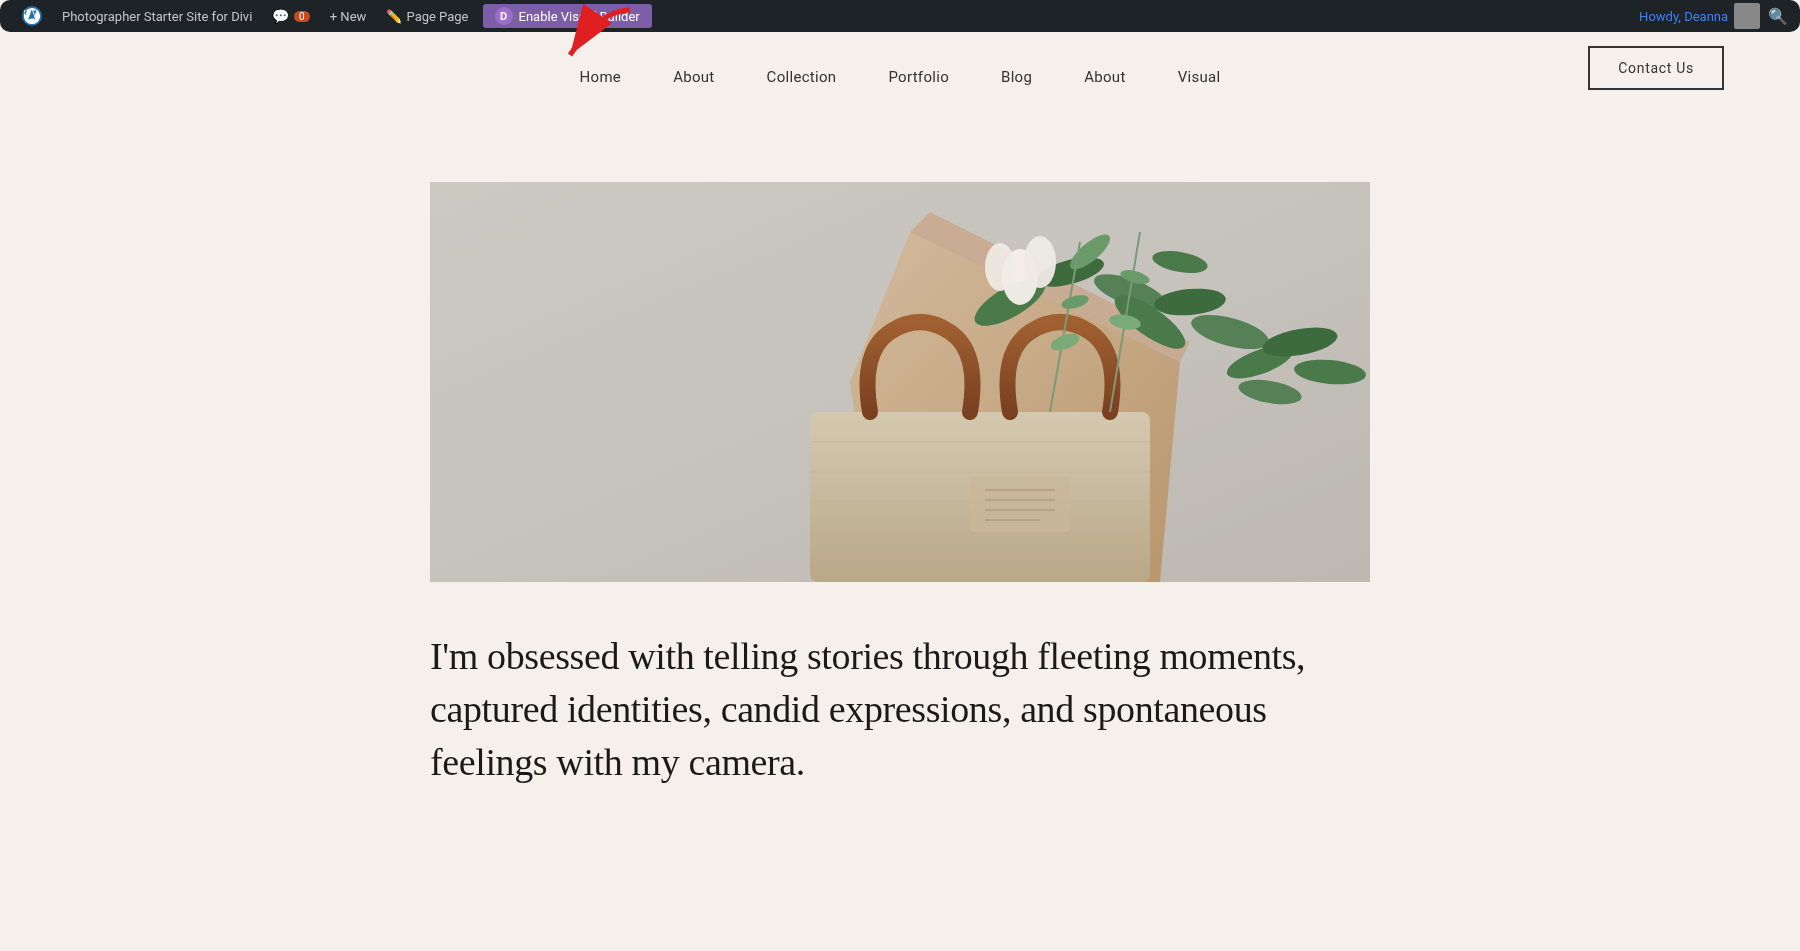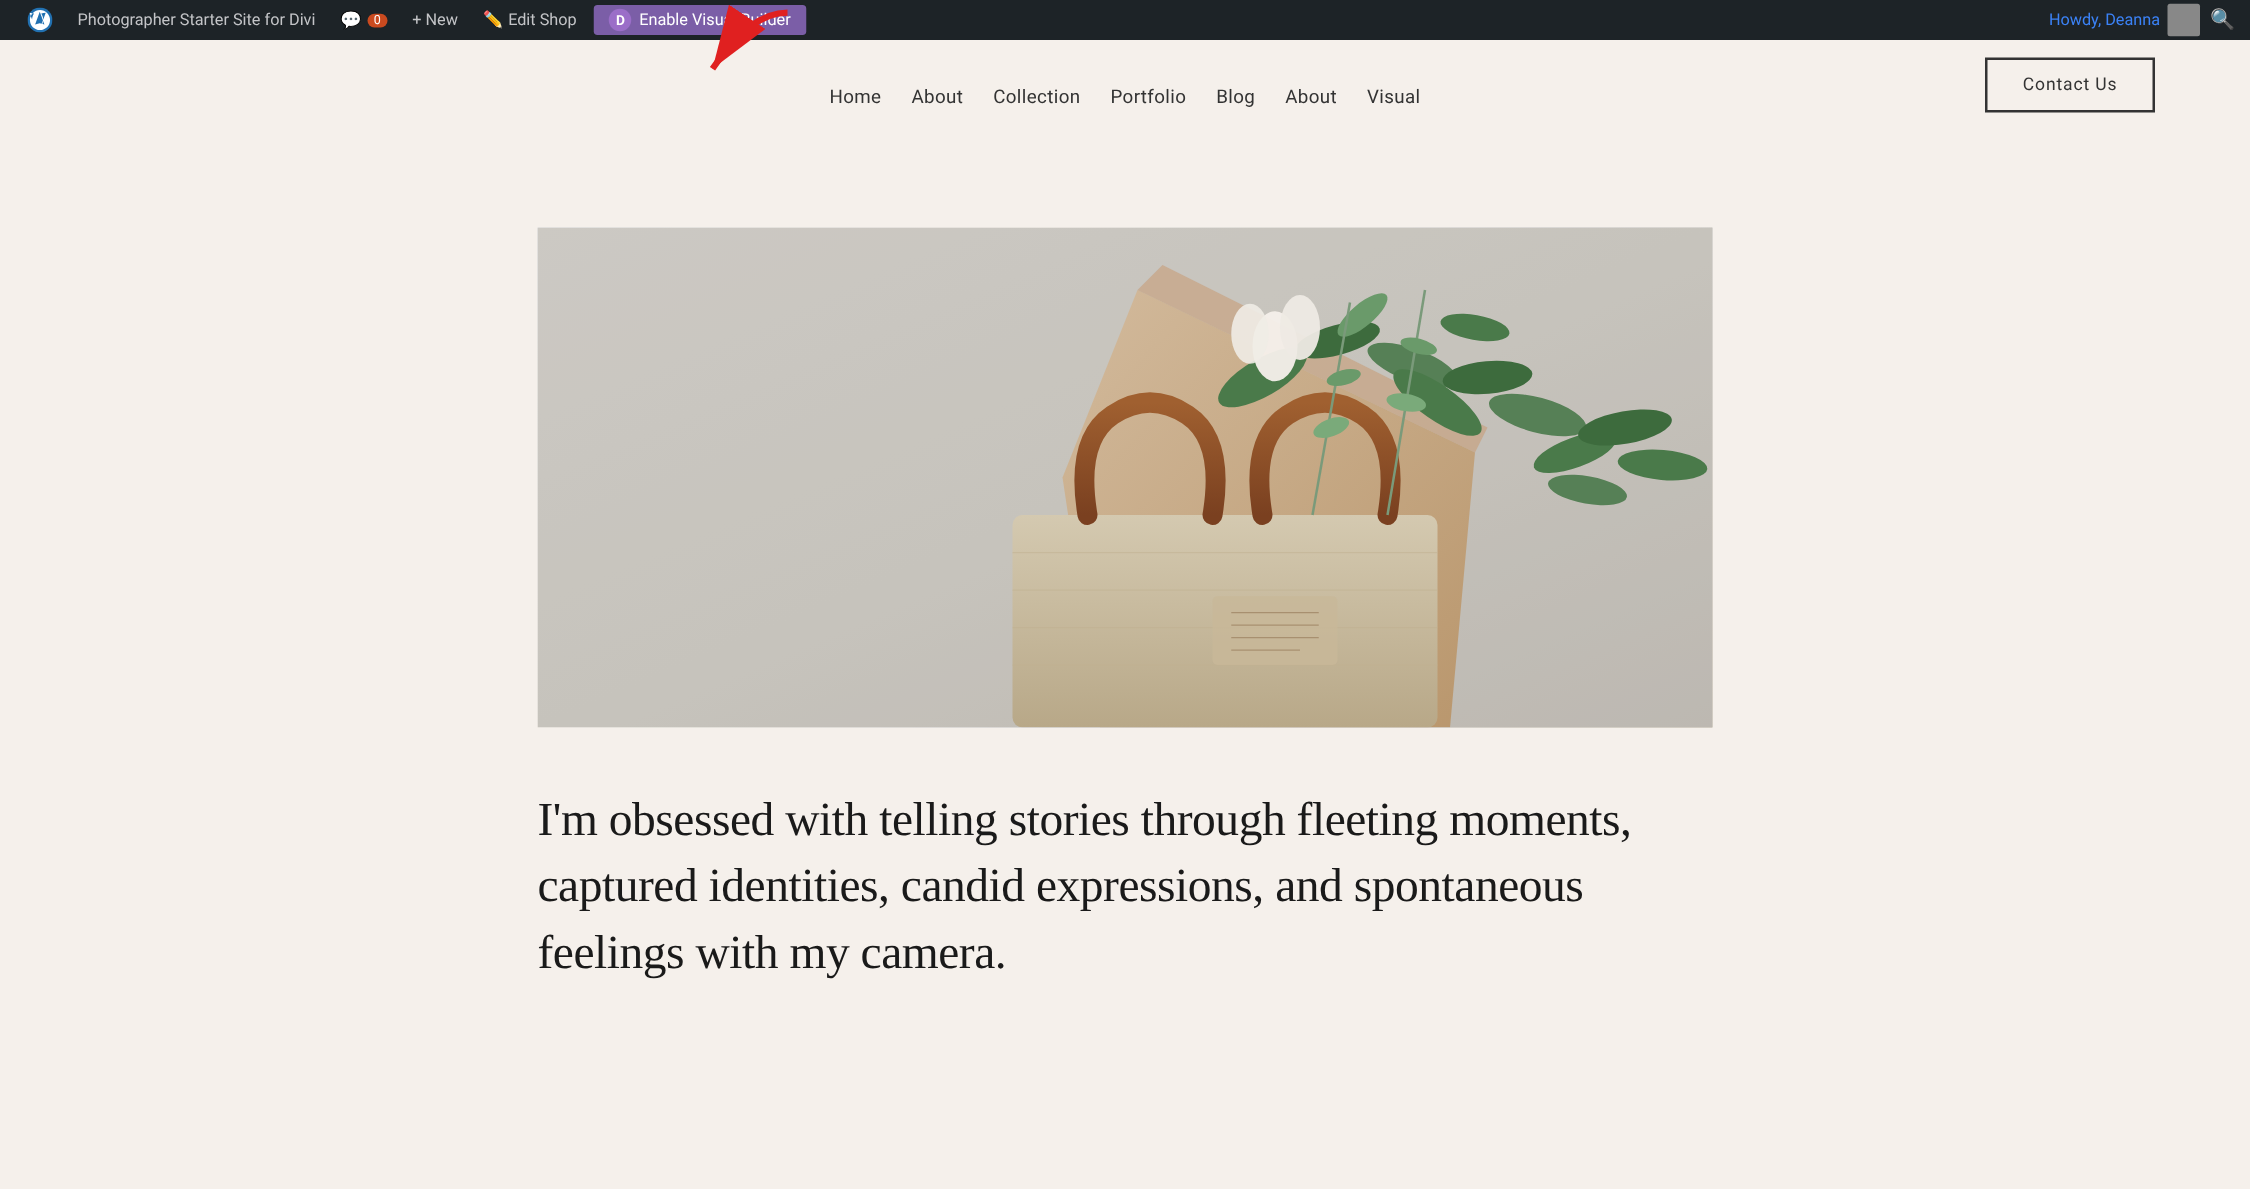--- a/index.html
+++ b/index.html
@@ -11,20 +11,21 @@
       height: 32px;
       background-color: #1d2327;
       display: flex;
       align-items: center;
       padding: 0 12px;
       gap: 0;
       position: fixed;
       top: 0;
       left: 0;
       z-index: 9999;
+      border-radius: 10px;
     }
     .admin-bar-item {
       display: flex;
       align-items: center;
       color: #c3c4c7;
       font-family: -apple-system, BlinkMacSystemFont, "Segoe UI", Roboto, sans-serif;
       font-size: 13px;
       padding: 0 10px;
       height: 32px;
       cursor: pointer;
@@ -78,21 +79,21 @@
       align-items: center;
       justify-content: center;
       padding: 18px 40px;
       height: 90px;
     }
 
     
     #main-nav {
       display: flex;
       align-items: center;
-      gap: 24px;
+      gap: 52px;
     }
     .nav-item {
       font-family: -apple-system, BlinkMacSystemFont, "Segoe UI", Roboto, sans-serif;
       font-size: 15px;
       color: #333;
       cursor: pointer;
       text-decoration: none;
       letter-spacing: 0.02em;
     }
 
@@ -214,21 +215,21 @@
     <span style="font-size:14px;">💬</span>
     <span class="bubble-count">0</span>
   </div>
 
   <div class="admin-bar-item new-item">
     <span>+ New</span>
   </div>
 
   <div class="admin-bar-item edit-page">
     <span style="font-size:13px;">✏️</span>
-    <span>Edit Shop</span>
+    <span>Page Page</span>
   </div>
 
   <div class="admin-bar-item divi-btn">
     <span class="divi-circle">D</span>
     <span>Enable Visual Builder</span>
   </div>
 
   <div class="admin-bar-right">
     <span class="howdy-text">Howdy, Deanna</span>
     <span class="user-avatar"></span>

